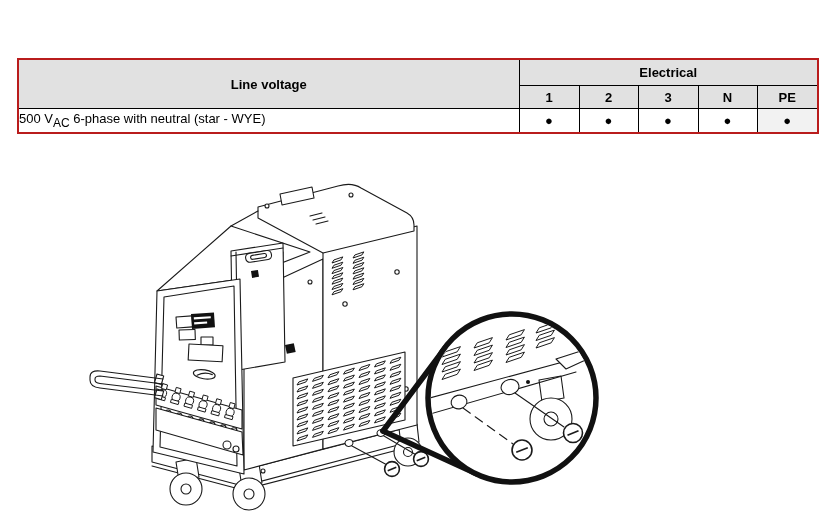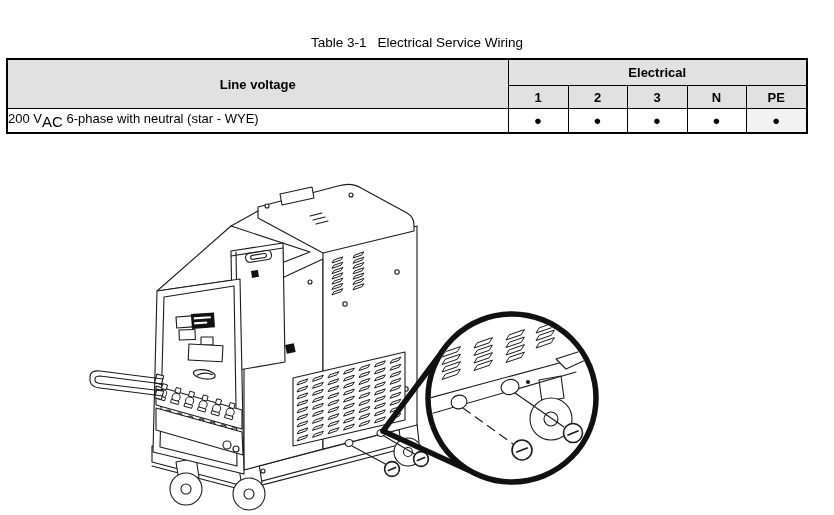--- a/index.html
+++ b/index.html
@@ -3,52 +3,49 @@
 <meta charset="utf-8">
 <style>
   html,body{margin:0;padding:0;background:#fff;}
   #page{position:relative;width:834px;height:515px;background:#fff;overflow:hidden;
         font-family:"Liberation Sans",sans-serif;color:#000;}
 
   
   #tbl-title{position:absolute;left:17px;top:35px;width:800px;text-align:center;
              font-size:13.5px;color:#000;}
   #tbl-title .t2{margin-left:11px;}
-  table.svc{position:absolute;left:6px;top:58px;width:800px;border-collapse:collapse;
-            table-layout:fixed;border:2px solid #000000;}
+  table.svc{position:absolute;left:17px;top:58px;width:800px;border-collapse:collapse;
+            table-layout:fixed;border:2px solid #b91c1c;}
   table.svc th,table.svc td{border:1px solid #000;font-size:13px;padding:0;}
   th.hdr{background:#e1e1e1;font-weight:bold;}
   th.lv{height:49px;font-size:13.5px;}
   tr.r1 th{height:25px;}
   tr.r2 th{height:22px;font-size:13px;}
   td.cell-text{height:23px;background:#fff;text-align:left;padding-left:8px;
                font-size:13.5px;}
   td.dotcell{background:#fff;text-align:center;font-size:12px;}
   td.pe{background:#f2f2f2;}
-  sub.ac{font-size:15px;}
+  sub.ac{font-size:12px;}
   .ital{}
 
   
   #fig{position:absolute;left:0;top:0;}
   #fig .ln{stroke:#1a1a1a;stroke-width:1.1;fill:#fff;stroke-linejoin:round;stroke-linecap:round;}
   #fig .nf{fill:none;}
   #fig .blk{fill:#111;stroke:none;}
   #fig .thick{stroke:#111;stroke-width:5.5;fill:none;stroke-linecap:round;}
   #fig .mag{fill:#fff;stroke:#111;stroke-width:5.5;}
   #fig .dash{stroke-dasharray:9,6;}
   #fig .wht{fill:#fff;stroke:none;}
 </style>
 </head>
 <body>
 
 <div id="page">
 
-  <div id="tbl-title">
-    <span>Table 3-1</span><span class="t2">Electrical Service Wiring</span>
-  </div>
 
   <table class="svc">
     <colgroup>
       <col style="width:501px">
         <col style="width:60px">
         <col style="width:59px">
       <col style="width:60px">
         <col style="width:59px">
         <col style="width:61px">
     </colgroup>
@@ -59,21 +56,21 @@
     </tr>
     <tr class="r2">
       <th class="hdr">1</th>
       <th class="hdr">2</th>
       <th class="hdr">3</th>
       <th class="hdr">N</th>
       <th class="hdr">PE</th>
     </tr>
     <tr>
       <td class="cell-text">
-        <span>200 V</span><sub class="ac">AC</sub><span> 6-phase with neutral (star - </span><span class="ital">WYE</span><span>)</span>
+        <span>500 V</span><sub class="ac">AC</sub><span> 6-phase with neutral (star - </span><span class="ital">WYE</span><span>)</span>
       </td>
       <td class="dotcell">●</td>
       <td class="dotcell">●</td>
       <td class="dotcell">●</td>
       <td class="dotcell">●</td>
       <td class="dotcell pe">●</td>
     </tr>
   </tbody>
     </table>
 

